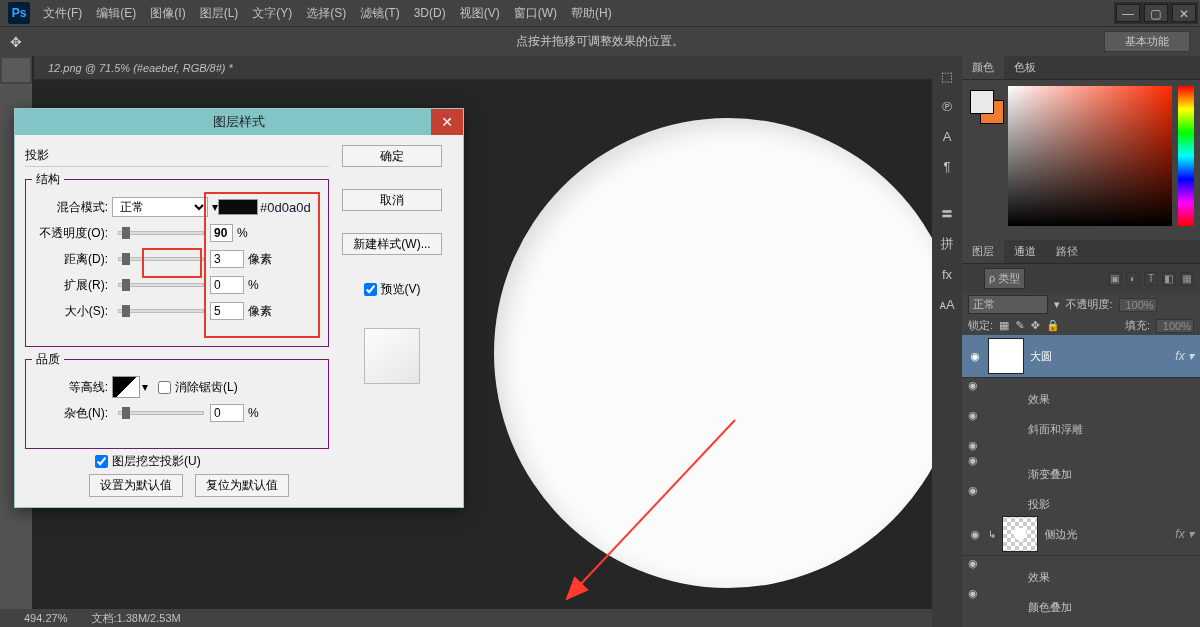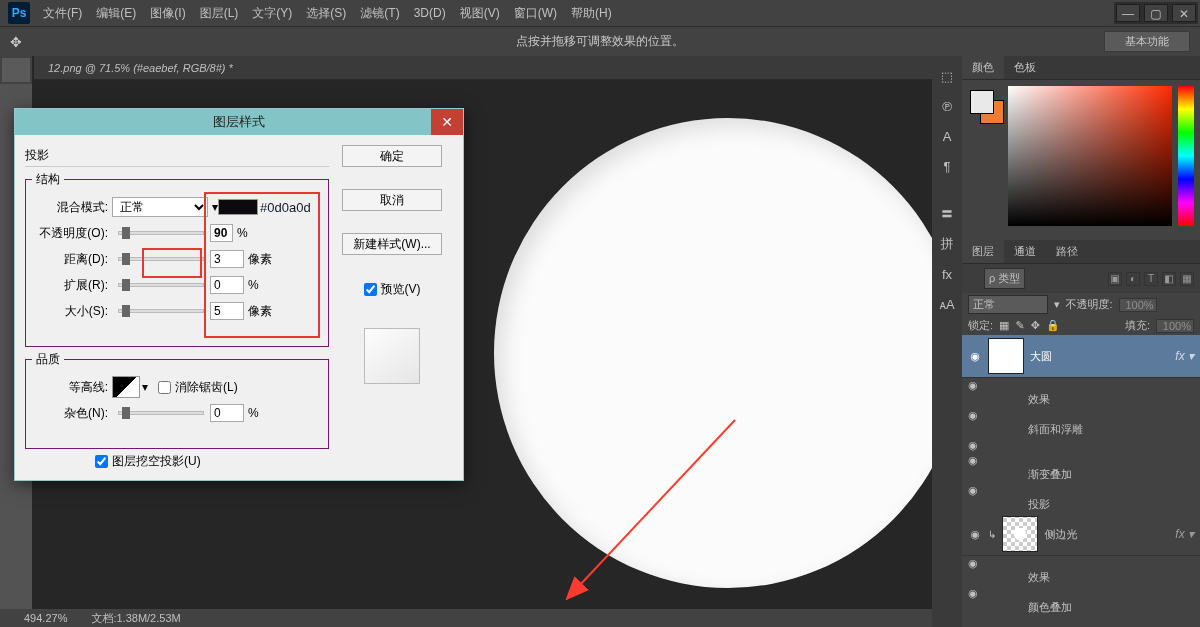--- a/index.html
+++ b/index.html
@@ -317,20 +317,24 @@
           <div class="slider-track" style="width:86px;flex:none;"></div>
           <input type="text" style="width: 34px;" value="0">
           <span class="unit">%</span>
         </div>
       </fieldset>
 
       <label style="display:flex;align-items:center;gap:4px;margin-left:70px;">
         <input type="checkbox" checked="" style="">
         <span>图层挖空投影(U)</span>
       </label>
+      <div class="btnrow">
+        <button class="btn-sm">设置为默认值</button>
+        <button class="btn-sm">复位为默认值</button>
+      </div>
     </div>
 
     <div class="right-col">
       <button>确定</button>
       <button>取消</button>
       <button>新建样式(W)...</button>
       <label class="preview-chk">
         <input type="checkbox" checked="" style="">
         <span>预览(V)</span>
       </label>

